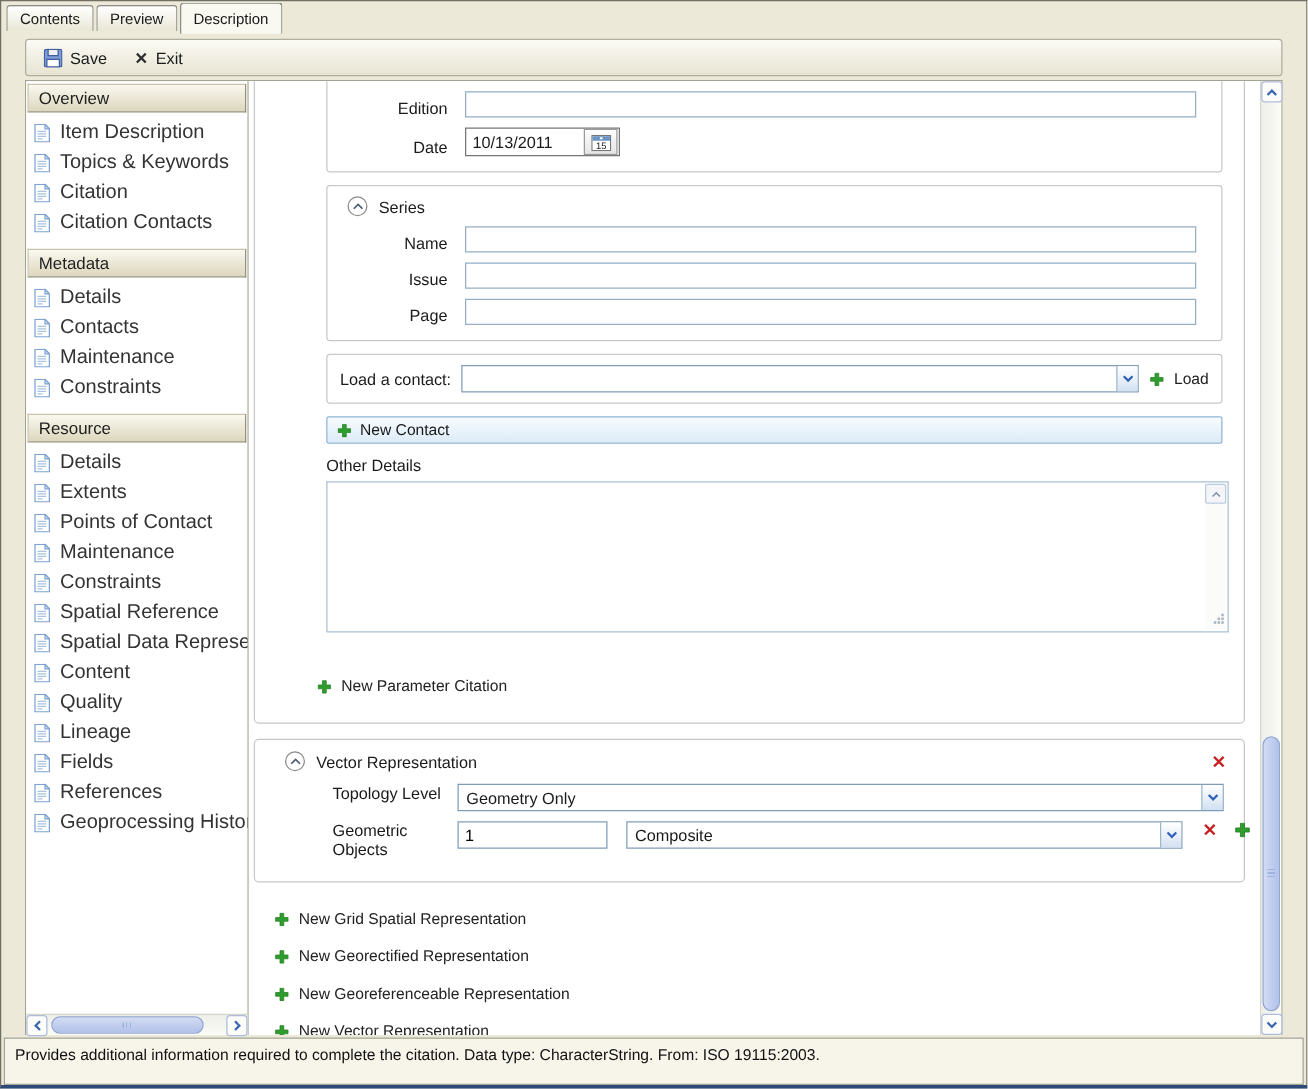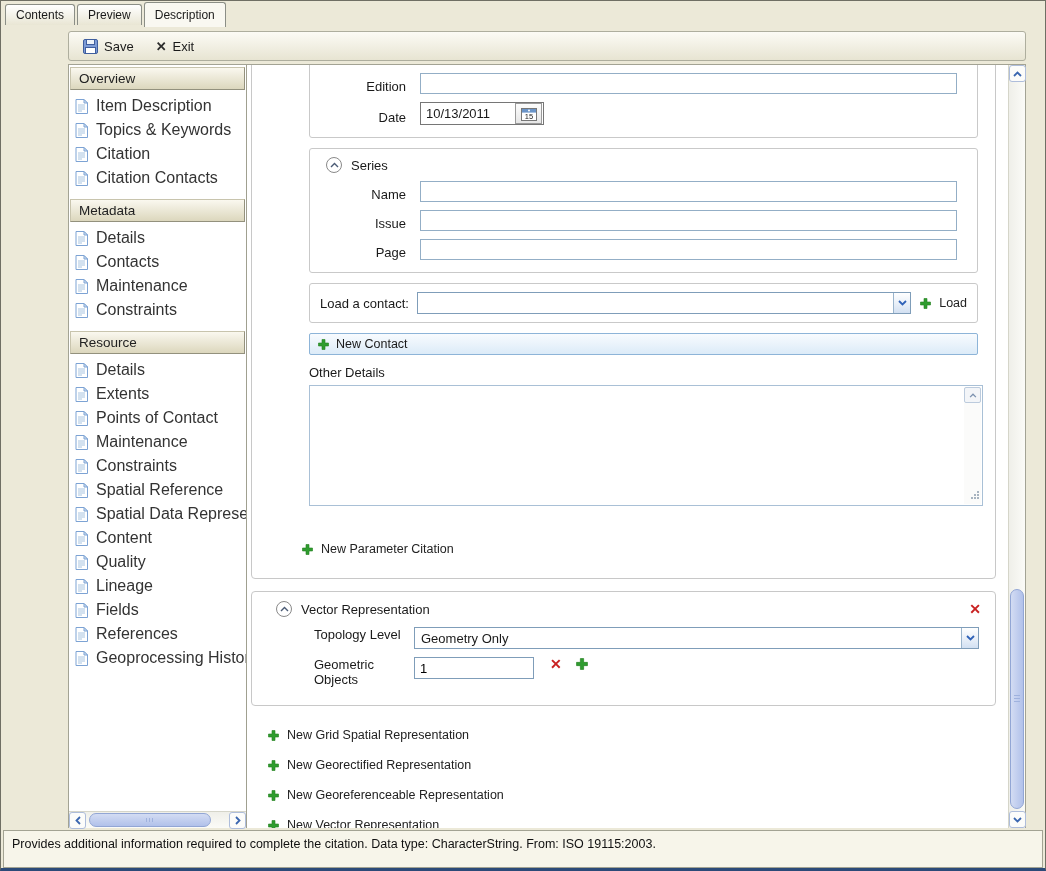--- a/index.html
+++ b/index.html
@@ -9,21 +9,21 @@
     background:#ece9d8; display:flex; flex-direction:column; }
 
   
   .tabbar { height:26px; display:flex; align-items:center; padding-left:4px; }
   .tab { height:21px; padding:0 10px; margin-right:2px; display:flex; align-items:center;
     border:1px solid #8b8e86; border-bottom:none; border-radius:3px 3px 0 0;
     background:linear-gradient(#ffffff,#e9e6d4); font-size:12px; color:#1a1a1a; position:relative; }
   .tab.active { height:25px; background:#f9f8f1; margin-bottom:-1px; z-index:2; }
 
   
-  .chrome { flex:1; padding:4px 19px 0; display:flex; flex-direction:column; min-height:0;margin-left:48px; }
+  .chrome { flex:1; padding:4px 19px 0; display:flex; flex-direction:column; min-height:0; }
   .toolbar { height:30px; flex:none; border:1px solid #aeae9e; border-radius:3px;
     background:linear-gradient(#fcfbf5,#e7e4d2); display:flex; align-items:center; padding:0 6px; gap:6px; margin-bottom:3px; }
   .tool-btn { display:flex; align-items:center; gap:6px; padding:3px 8px; font-size:13px; color:#1a1a1a; border-radius:3px; }
   .x-glyph { color:#2c2c2c; font-weight:700; font-size:13px; }
 
   
   .workspace { flex:1; min-height:0; display:flex; background:#fff; border:1px solid #a3a394; border-bottom:none; }
   .sidebar { width:178px; flex:none; border-right:1px solid #a0a090; display:flex; flex-direction:column; background:#fff; }
   .side-items { flex:1; overflow:hidden; padding-top:1px; }
   .side-header { margin:9px 1px 4px; height:23px; display:flex; align-items:center; padding-left:8px;
@@ -480,20 +480,28 @@
               <span class="cbtn">
                   <svg viewBox="0 0 9 6" width="9" height="6">
                     <path d="M1 1 L4.5 4.5 L8 1" fill="none" stroke="#2f62b8" stroke-width="1.8"></path>
                   </svg>
                 </span>
             </div>
           </div>
           <div class="v-row geo">
             <span class="vlabel">Geometric Objects</span>
             <input class="cnt-input" type="text" value="1" style="">
+            <div class="combo mid">
+              <span class="cval">Composite</span>
+              <span class="cbtn">
+                  <svg viewBox="0 0 9 6" width="9" height="6">
+                    <path d="M1 1 L4.5 4.5 L8 1" fill="none" stroke="#2f62b8" stroke-width="1.8"></path>
+                  </svg>
+                </span>
+            </div>
             <div class="geo-actions">
               <span class="del-x">✕</span>
               <svg viewBox="0 0 11 11" width="12" height="12">
                   <path d="M4 0.5 h3 v3.5 h3.5 v3 h-3.5 v3.5 h-3 v-3.5 h-3.5 v-3 h3.5 z" fill="#2f9c2f" stroke="#23801f" stroke-width="0.6"></path>
                 </svg>
             </div>
           </div>
         </div>
 
         <div class="addlinks">

